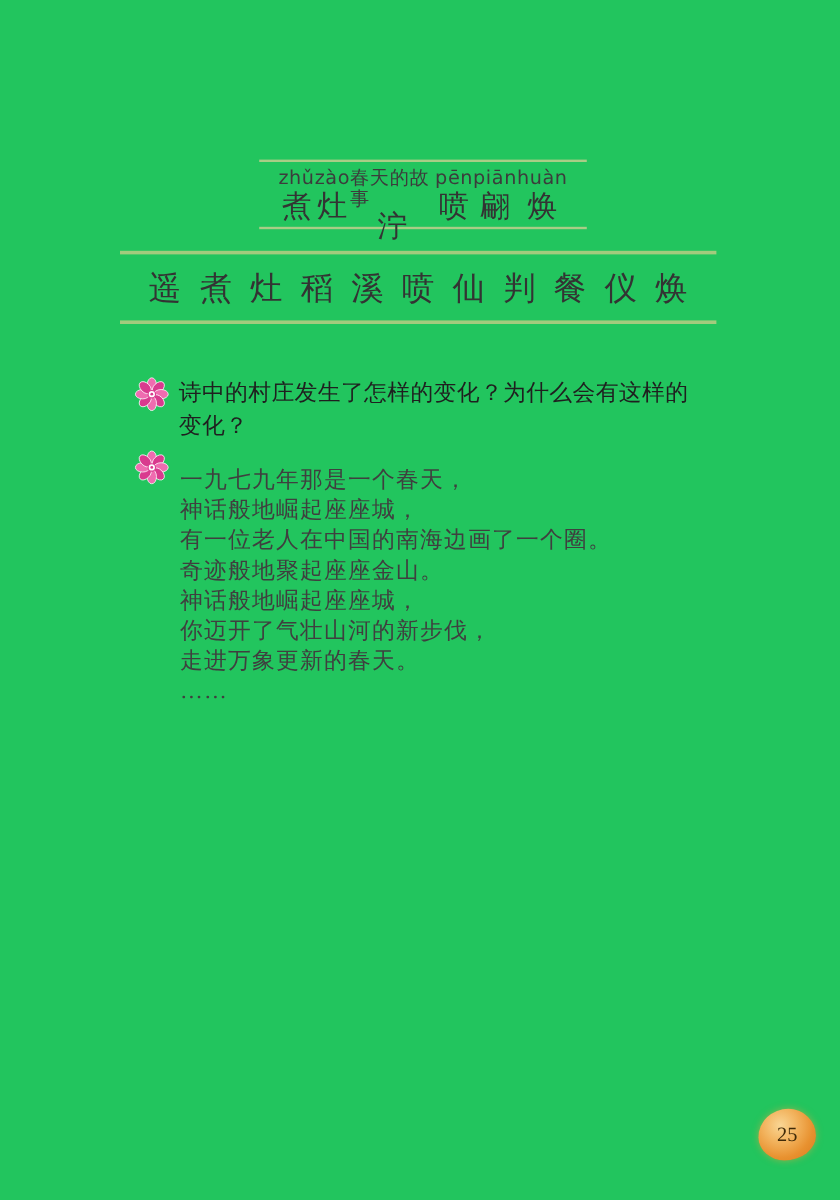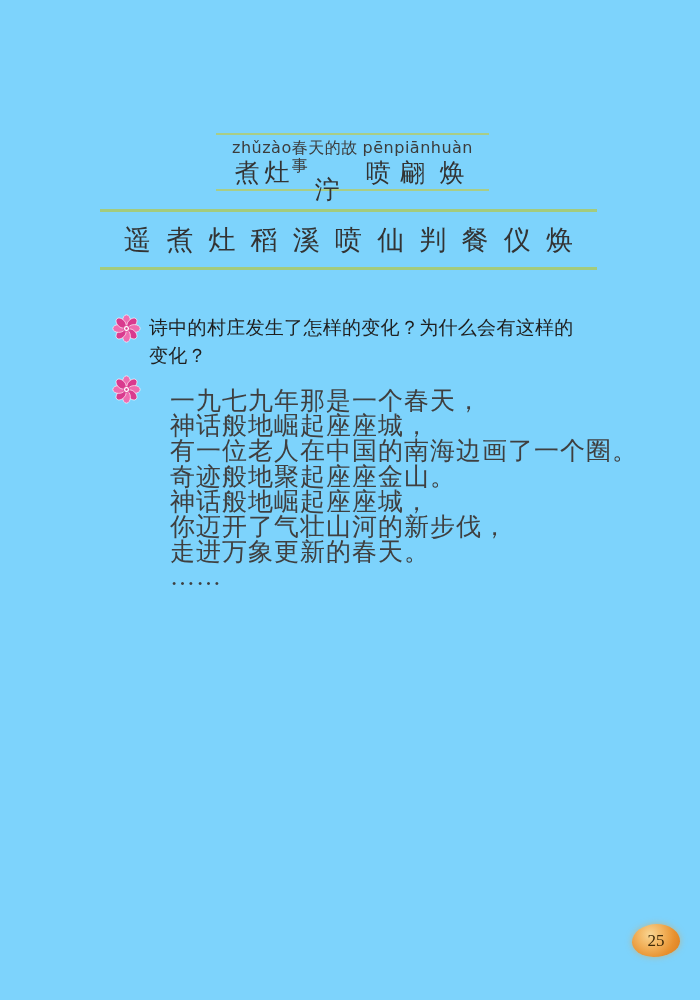--- a/index.html
+++ b/index.html
@@ -4,21 +4,21 @@
 <style>
   html, body {
     margin: 0;
     padding: 0;
     background: #ffffff;
   }
   .page {
     position: relative;
     width: 700px;
     height: 1000px;
-    background: #7dd3fc;
+    background: #22c55e;
     overflow: hidden;
     font-family: "Liberation Serif", serif;
   }
 
   
   .pinyin-box {
     position: absolute;
     left: 216px;
     top: 133px;
     width: 273px;
@@ -93,38 +93,37 @@
     letter-spacing: 0.3px;
   }
 
   
   .poem {
     position: absolute;
     left: 150px;
     top: 388px;
     width: 360px;
     font-family: cursive;
-    font-size: 25px;
+    font-size: 19px;
     color: #3f3f3f;
     letter-spacing: 1px;
-    margin-left: 20px;
   }
   .poem-line {
     height: 25.2px;
     line-height: 25.2px;
     white-space: nowrap;
   }
 
   
   .page-badge {
     position: absolute;
     left: 632px;
     top: 924px;
     width: 48px;
-    height: 33px;
+    height: 43px;
     border-radius: 52% 48% 55% 45% / 55% 52% 48% 45%;
     background: radial-gradient(circle at 38% 32%, #f9d694 0%, #f2b25c 35%, #e8912f 65%, #d97a1d 100%);
     box-shadow: 0 0 6px rgba(236, 164, 64, 0.55);
     display: flex;
     align-items: center;
     justify-content: center;
   }
   .page-badge span {
     font-family: "Liberation Serif", serif;
     font-size: 17px;

